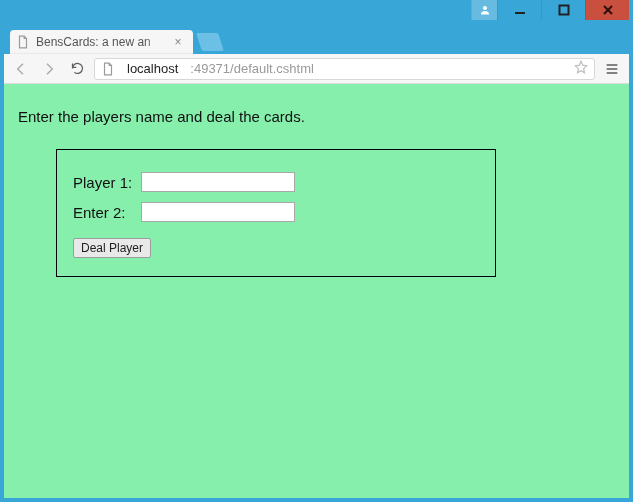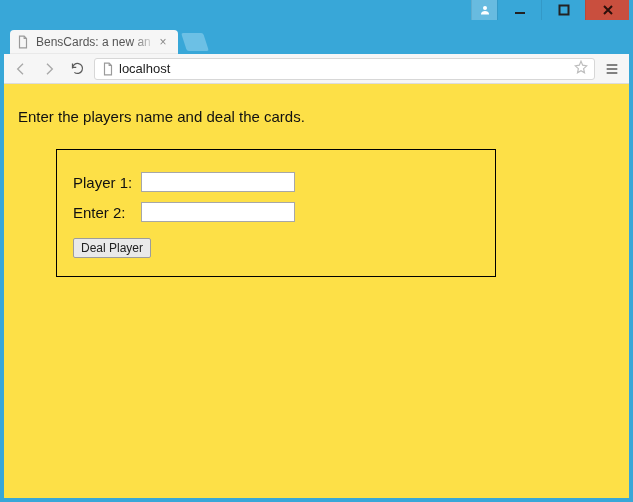--- a/index.html
+++ b/index.html
@@ -46,21 +46,21 @@
     height: 28px;
     background: #38a7d8;
     display: flex;
     align-items: flex-end;
     padding-left: 6px;
     position: relative;
   }
   .tab {
     background: #f6f6f6;
     height: 24px;
-    width: 168px;
+    width: 183px;
     border-top-left-radius: 4px;
     border-top-right-radius: 4px;
     display: flex;
     align-items: center;
     padding: 0 8px 0 6px;
     color: #555;
     font-size: 12px;
     position: relative;
     box-shadow: 0 -1px 0 rgba(0,0,0,0.05) inset;
   }
@@ -108,36 +108,36 @@
   }
   .navbtn.active { color:#5b5b5b; }
   .omnibox {
     flex: 1 1 auto;
     height: 22px;
     border: 1px solid #d7d7d7;
     border-radius: 3px;
     background: #fff;
     display:flex;align-items:center;
     padding: 0 6px;
-    gap:4px;
+    gap:12px;
     color:#333;
     font-size: 13px;
   }
   .omnibox .pageicon { width:14px;height:14px;flex:0 0 auto;color:#999;}
   .omnibox .urlhost { color:#222; }
   .omnibox .urlrest { color:#9a9a9a; }
   .omnibox .star { margin-left:auto; color:#bdbdbd; }
   .menubtn {
     width:22px;height:22px;display:flex;align-items:center;justify-content:center;color:#5b5b5b;
   }
 
   
   .viewport {
     flex: 1 1 auto;
-    background: #fde047;
+    background: #86efac;
     overflow:auto;
     padding: 24px 14px;
     color:#111;
     font-size: 15px;
   }
   .prompt {
     margin: 0 0 24px 0;
   }
   .formbox {
     border: 1px solid #000;
@@ -230,20 +230,21 @@
         </svg>
     </div>
     <div class="omnibox">
       <span class="pageicon">
         <svg width="14" height="14" viewBox="0 0 24 24" fill="none" stroke="#9a9a9a" stroke-width="2">
             <path d="M6 2h8l4 4v16H6z"></path>
             <path d="M14 2v4h4"></path>
           </svg>
       </span>
       <span class="urlhost">localhost</span>
+        <span class="urlrest">:49371/default.cshtml</span>
       <span class="star">
         <svg width="14" height="14" viewBox="0 0 24 24" fill="none" stroke="currentColor" stroke-width="2">
             <path d="M12 2l2.9 6.9L22 10l-5.5 4.8L18 22l-6-3.6L6 22l1.5-7.2L2 10l7.1-1.1z"></path>
           </svg>
       </span>
     </div>
     <div class="menubtn">
       <svg width="16" height="16" viewBox="0 0 24 24" stroke="currentColor" stroke-width="2">
           <path d="M4 6h16M4 12h16M4 18h16"></path>
         </svg>

